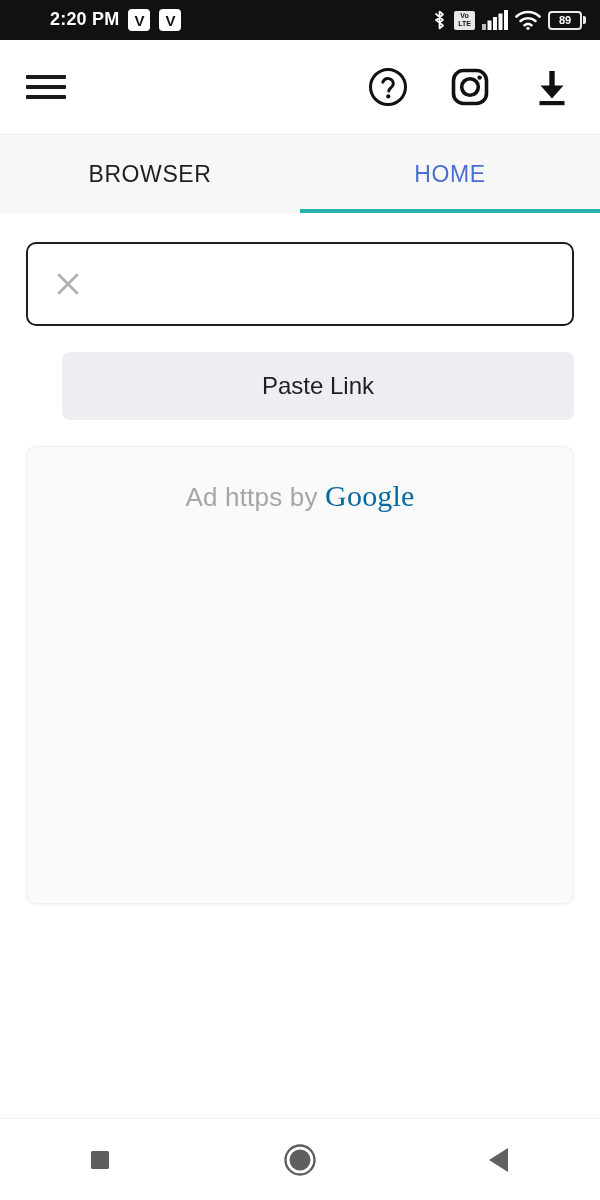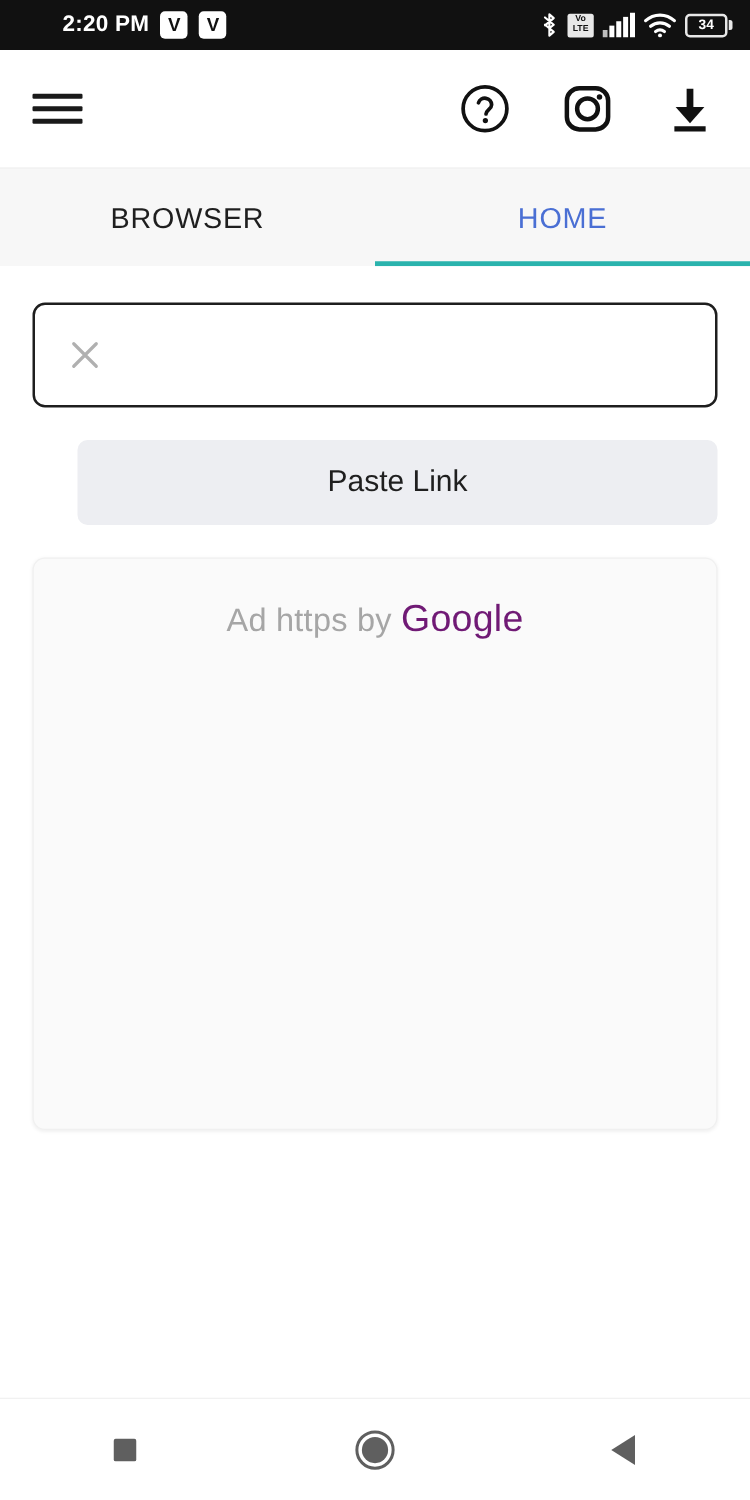--- a/index.html
+++ b/index.html
@@ -271,21 +271,22 @@
     box-sizing: border-box;
     padding-top: 32px;
   }
   .ad-text {
     font-size: 26px;
     color: #a6a6a6;
     letter-spacing: 0.2px;
   }
   .ad-text .g-brand {
     font-size: 30px;
-    color: #701a75;
+    color: #0369a1;
+    font-family: Liberation Serif, serif;
   }
 
   
   .nav-bar {
     height: 82px;
     flex: 0 0 82px;
     background: #ffffff;
     border-top: 1px solid #ededed;
     display: flex;
     align-items: center;
@@ -333,21 +334,21 @@
       </span>
       <span>
         <svg width="26" height="20" viewBox="0 0 26 20">
           <path d="M1.5 6.5 A17 17 0 0 1 24.5 6.5" fill="none" stroke="#ffffff" stroke-width="2.6" stroke-linecap="round"></path>
           <path d="M5.5 11 A11.5 11.5 0 0 1 20.5 11" fill="none" stroke="#ffffff" stroke-width="2.6" stroke-linecap="round"></path>
           <path d="M9.5 15.2 A6 6 0 0 1 16.5 15.2" fill="none" stroke="#ffffff" stroke-width="2.6" stroke-linecap="round"></path>
           <circle cx="13" cy="18.3" r="1.6" fill="#ffffff"></circle>
         </svg>
       </span>
       <span class="batt">
-        <span class="batt-body">34</span>
+        <span class="batt-body">89</span>
         <span class="batt-cap"></span>
       </span>
     </div>
   </div>
 
   <div class="app-bar">
     <div class="hamburger">
       <span></span>
       <span></span>
       <span></span>

